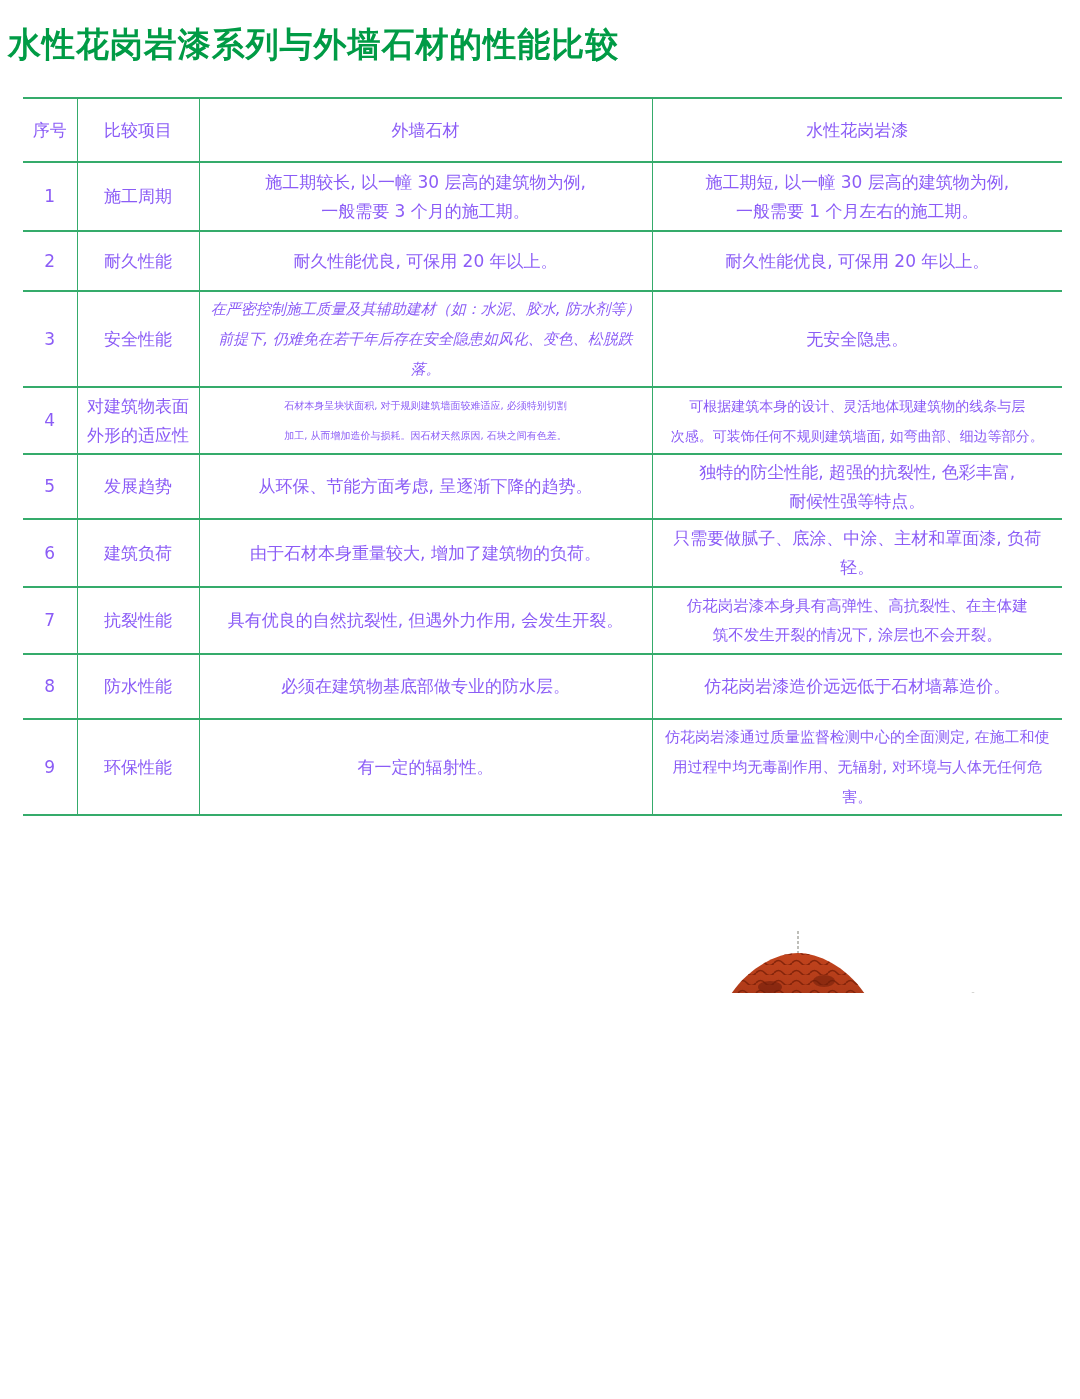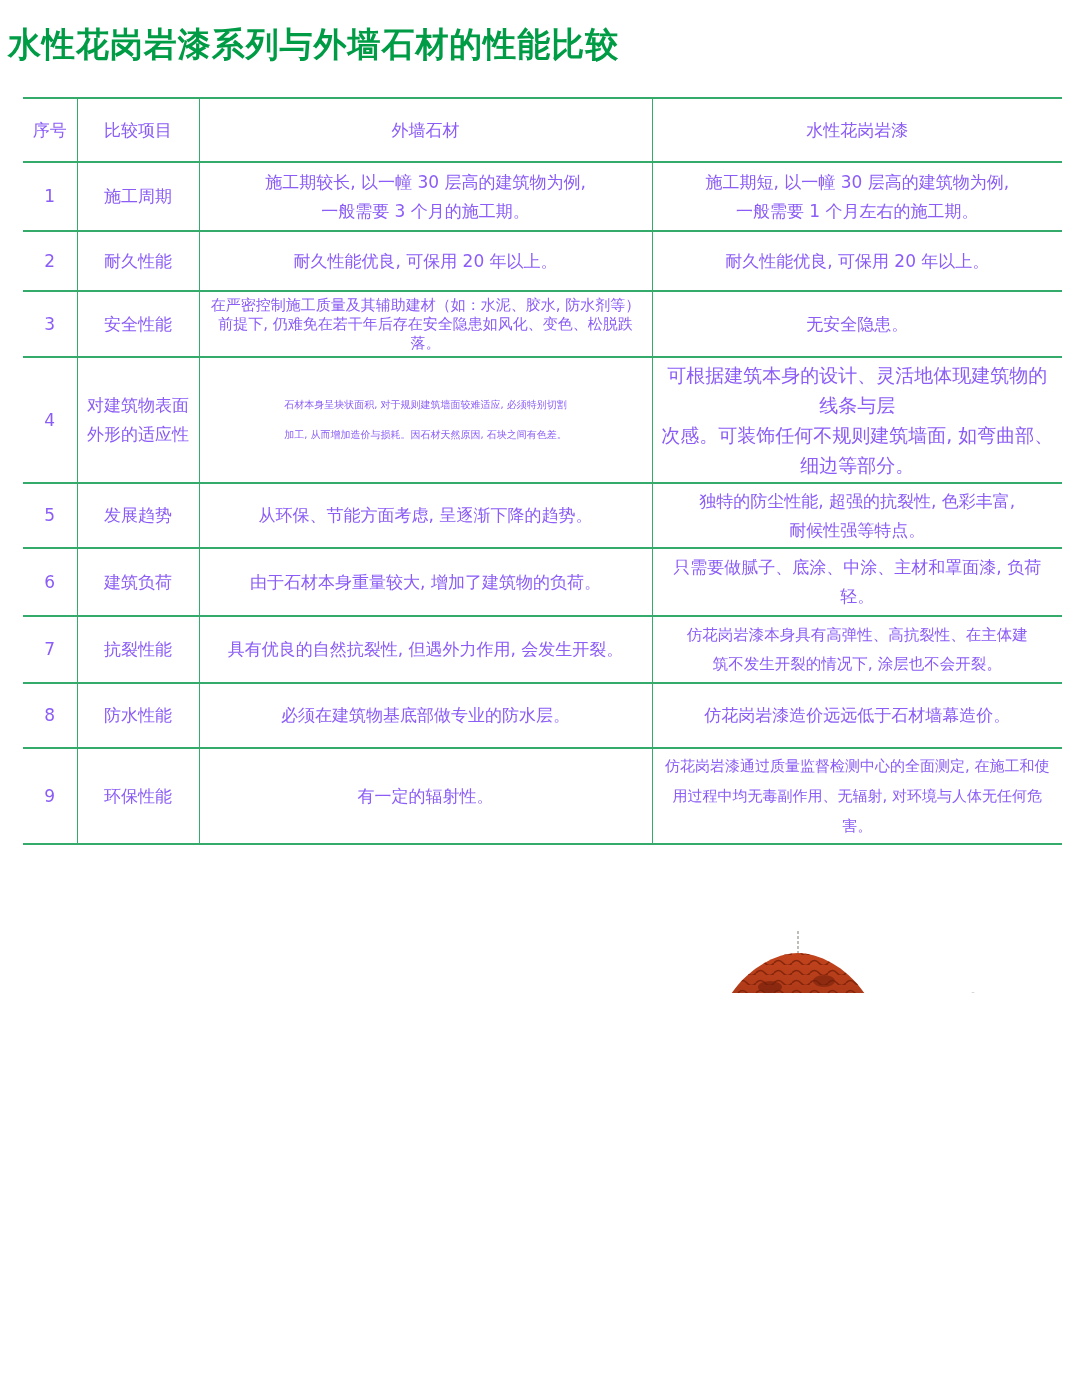--- a/index.html
+++ b/index.html
@@ -21,23 +21,23 @@
   tbody tr:nth-child(1){height:69px}
   tbody tr:nth-child(2){height:60px}
   tbody tr:nth-child(3){height:66px}
   tbody tr:nth-child(4){height:67px}
   tbody tr:nth-child(5){height:65px}
   tbody tr:nth-child(6){height:68px}
   tbody tr:nth-child(7){height:67px}
   tbody tr:nth-child(8){height:65px}
   tbody tr:nth-child(9){height:67px}
   tbody tr:nth-child(10){height:66px}
-  tbody tr:nth-child(3) td.c-stone{font-size:15px;line-height:19px;}
+  tbody tr:nth-child(3) td.c-stone{font-size:15px;line-height:30px;font-style:italic;}
   tbody tr:nth-child(4) td.c-stone{font-size:10px;line-height:30px;}
-  tbody tr:nth-child(4) td.c-paint{font-size:19px;line-height:30px;}
+  tbody tr:nth-child(4) td.c-paint{font-size:14px;line-height:30px;}
   tbody tr:nth-child(7) td.c-paint{font-size:15.5px;line-height:29px;}
   tbody tr:nth-child(9) td.c-paint{font-size:15px;line-height:30px;}
   .ph{position:absolute;display:block;}
 </style>
 </head>
 <body>
 
 <div class="page">
 
   <h1 class="title">水性花岗岩漆系列与外墙石材的性能比较</h1>

